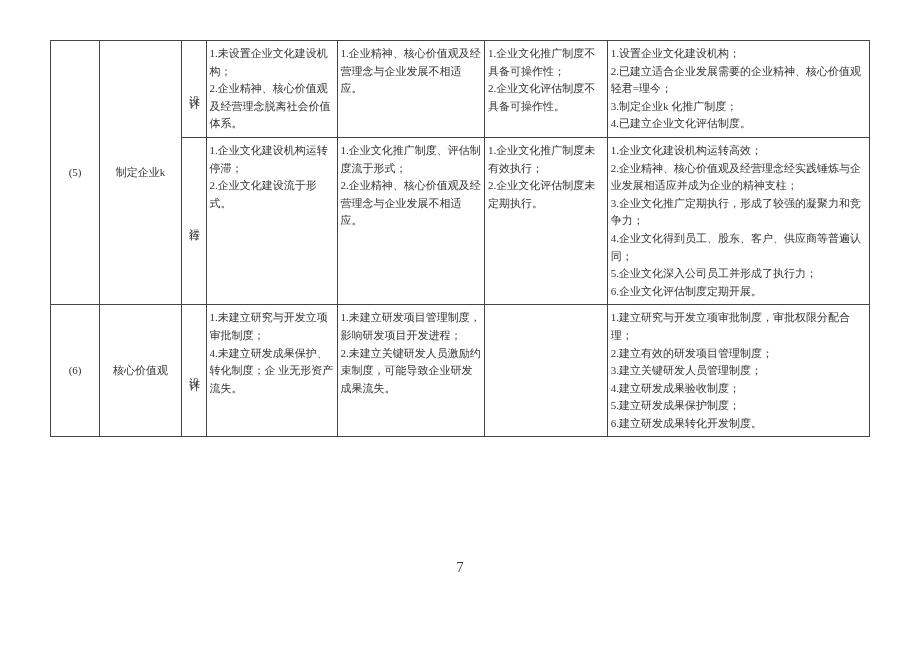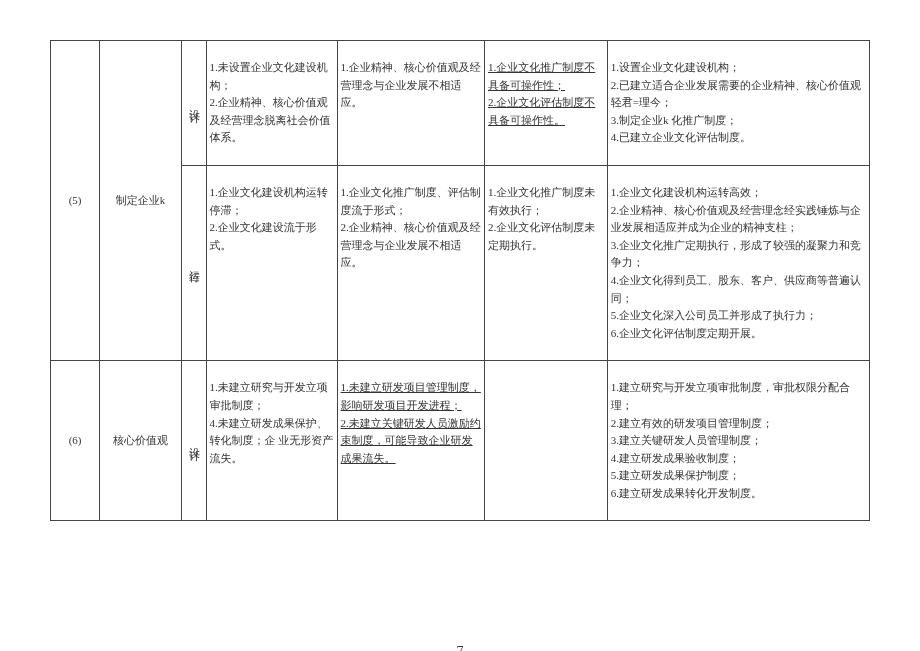--- a/index.html
+++ b/index.html
@@ -15,21 +15,21 @@
       color: #333;
       line-height: 1.5;
     }
     table {
       border-collapse: collapse;
       width: 100%;
       table-layout: fixed;
     }
     td {
       border: 1px solid #444;
-      padding: 18px 3px;
+      padding: 4px 3px;
       vertical-align: top;
       font-size: 11px;
       line-height: 1.6;
       word-break: break-all;
     }
     td.center {
       text-align: center;
       vertical-align: middle;
     }
     .vert {
@@ -68,21 +68,21 @@
   </colgroup>
   <tbody>
 
     <tr>
       <td class="center" rowspan="2">(5)</td>
       <td class="center" rowspan="2">制定企业k</td>
       <td class="vert">设计</td>
       <td style="white-space:pre-line;">1.未设置企业文化建设机构；
 2.企业精神、核心价值观及经营理念脱离社会价值体系。</td>
       <td style="white-space:pre-line;margin-left:48px;">1.企业精神、核心价值观及经营理念与企业发展不相适应。</td>
-      <td style="white-space:pre-line;text-decoration:underline;">1.企业文化推广制度不具备可操作性；
+      <td style="white-space:pre-line;">1.企业文化推广制度不具备可操作性；
 2.企业文化评估制度不具备可操作性。</td>
       <td style="white-space:pre-line;">1.设置企业文化建设机构；
 2.已建立适合企业发展需要的企业精神、核心价值观
    轻君=理今；
 3.制定企业k 化推广制度；
 4.已建立企业文化评估制度。</td>
     </tr>
 
     <tr>
       <td class="vert">运行</td>
@@ -99,21 +99,21 @@
 5.企业文化深入公司员工并形成了执行力；
 6.企业文化评估制度定期开展。</td>
     </tr>
 
     <tr>
       <td class="center">(6)</td>
       <td class="center">核心价值观</td>
       <td class="vert">设计</td>
       <td style="white-space:pre-line;">1.未建立研究与开发立项审批制度；
 4.未建立研发成果保护、转化制度；企 业无形资产流失。</td>
-      <td style="white-space:pre-line;text-decoration:underline;">1.未建立研发项目管理制度，影响研发项目开发进程；
+      <td style="white-space:pre-line;">1.未建立研发项目管理制度，影响研发项目开发进程；
 2.未建立关键研发人员激励约束制度，可能导致企业研发成果流失。</td>
       <td style="white-space:pre-line;"></td>
       <td style="white-space:pre-line;margin-top:34px;">1.建立研究与开发立项审批制度，审批权限分配合理；
 2.建立有效的研发项目管理制度；
 3.建立关键研发人员管理制度；
 4.建立研发成果验收制度；
 5.建立研发成果保护制度；
 6.建立研发成果转化开发制度。</td>
     </tr>
   </tbody>

